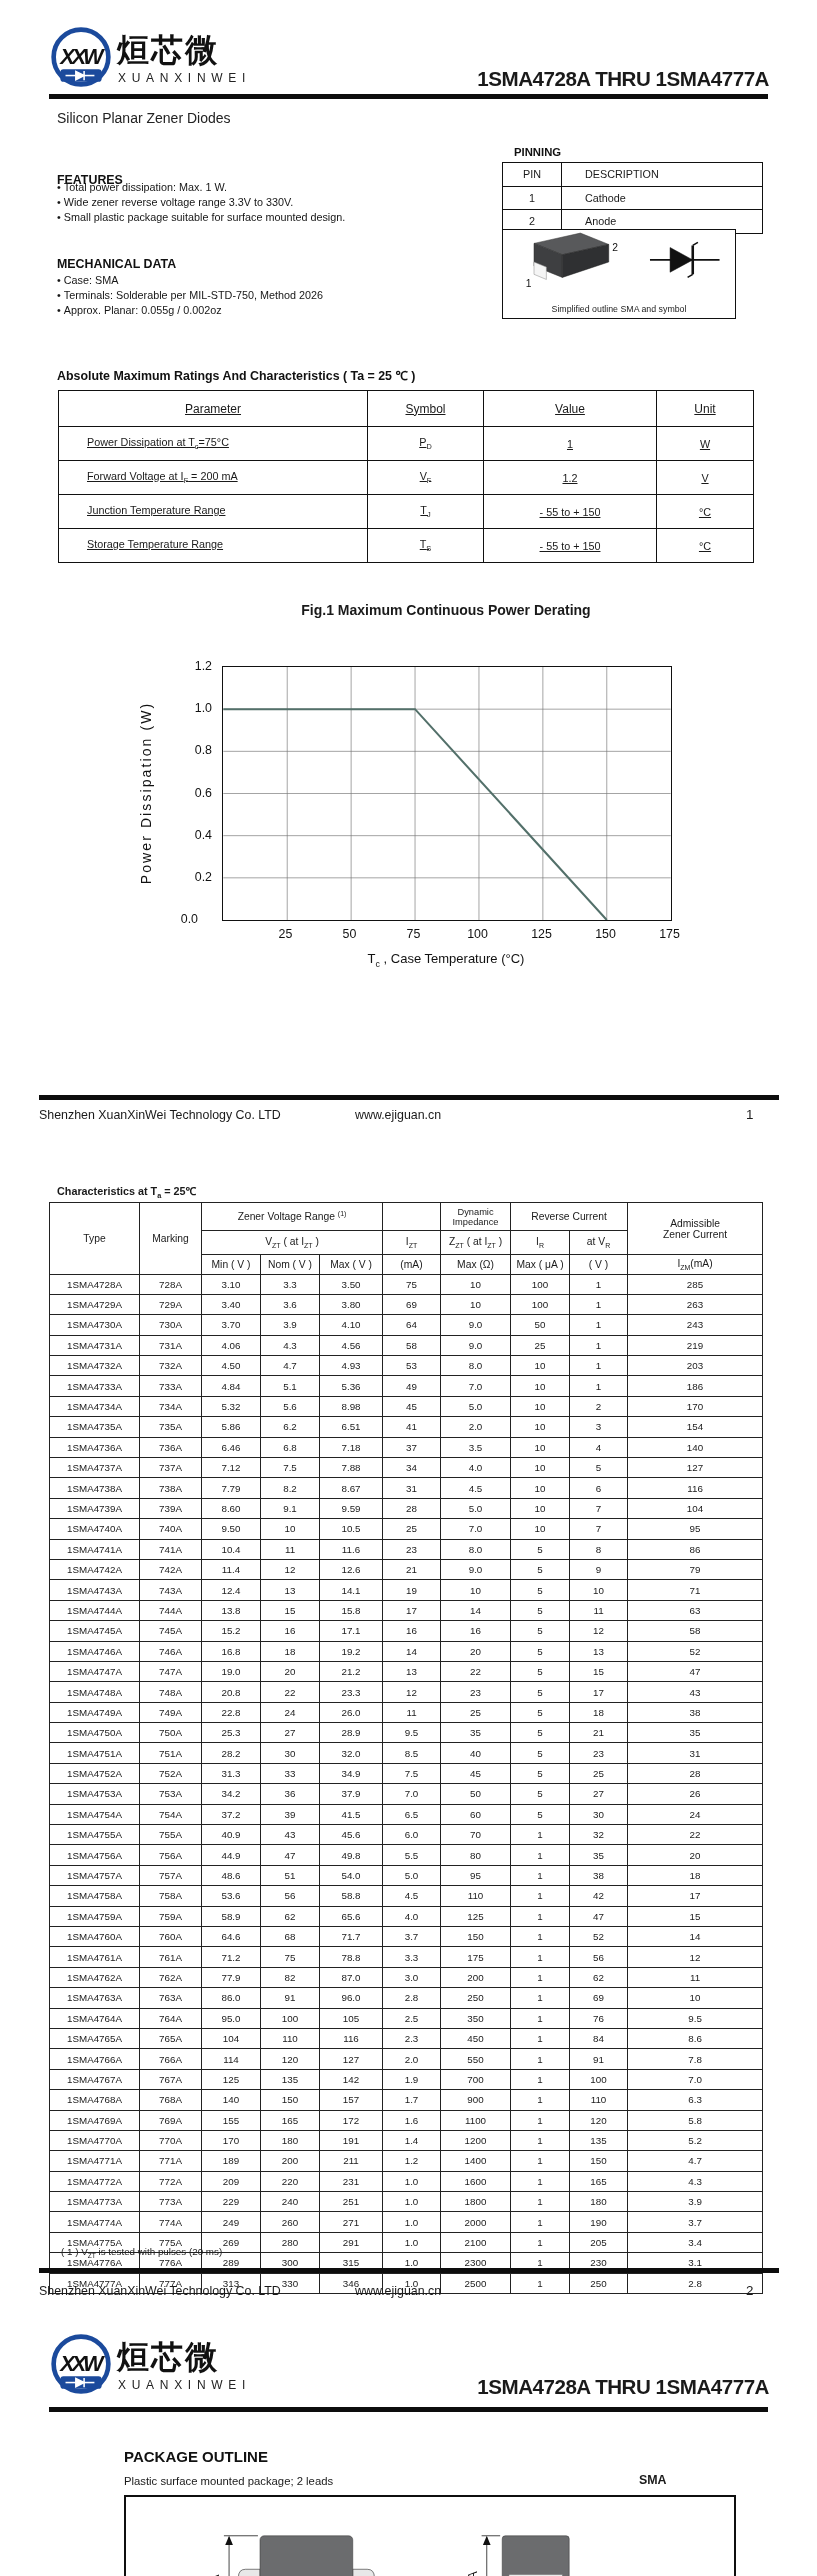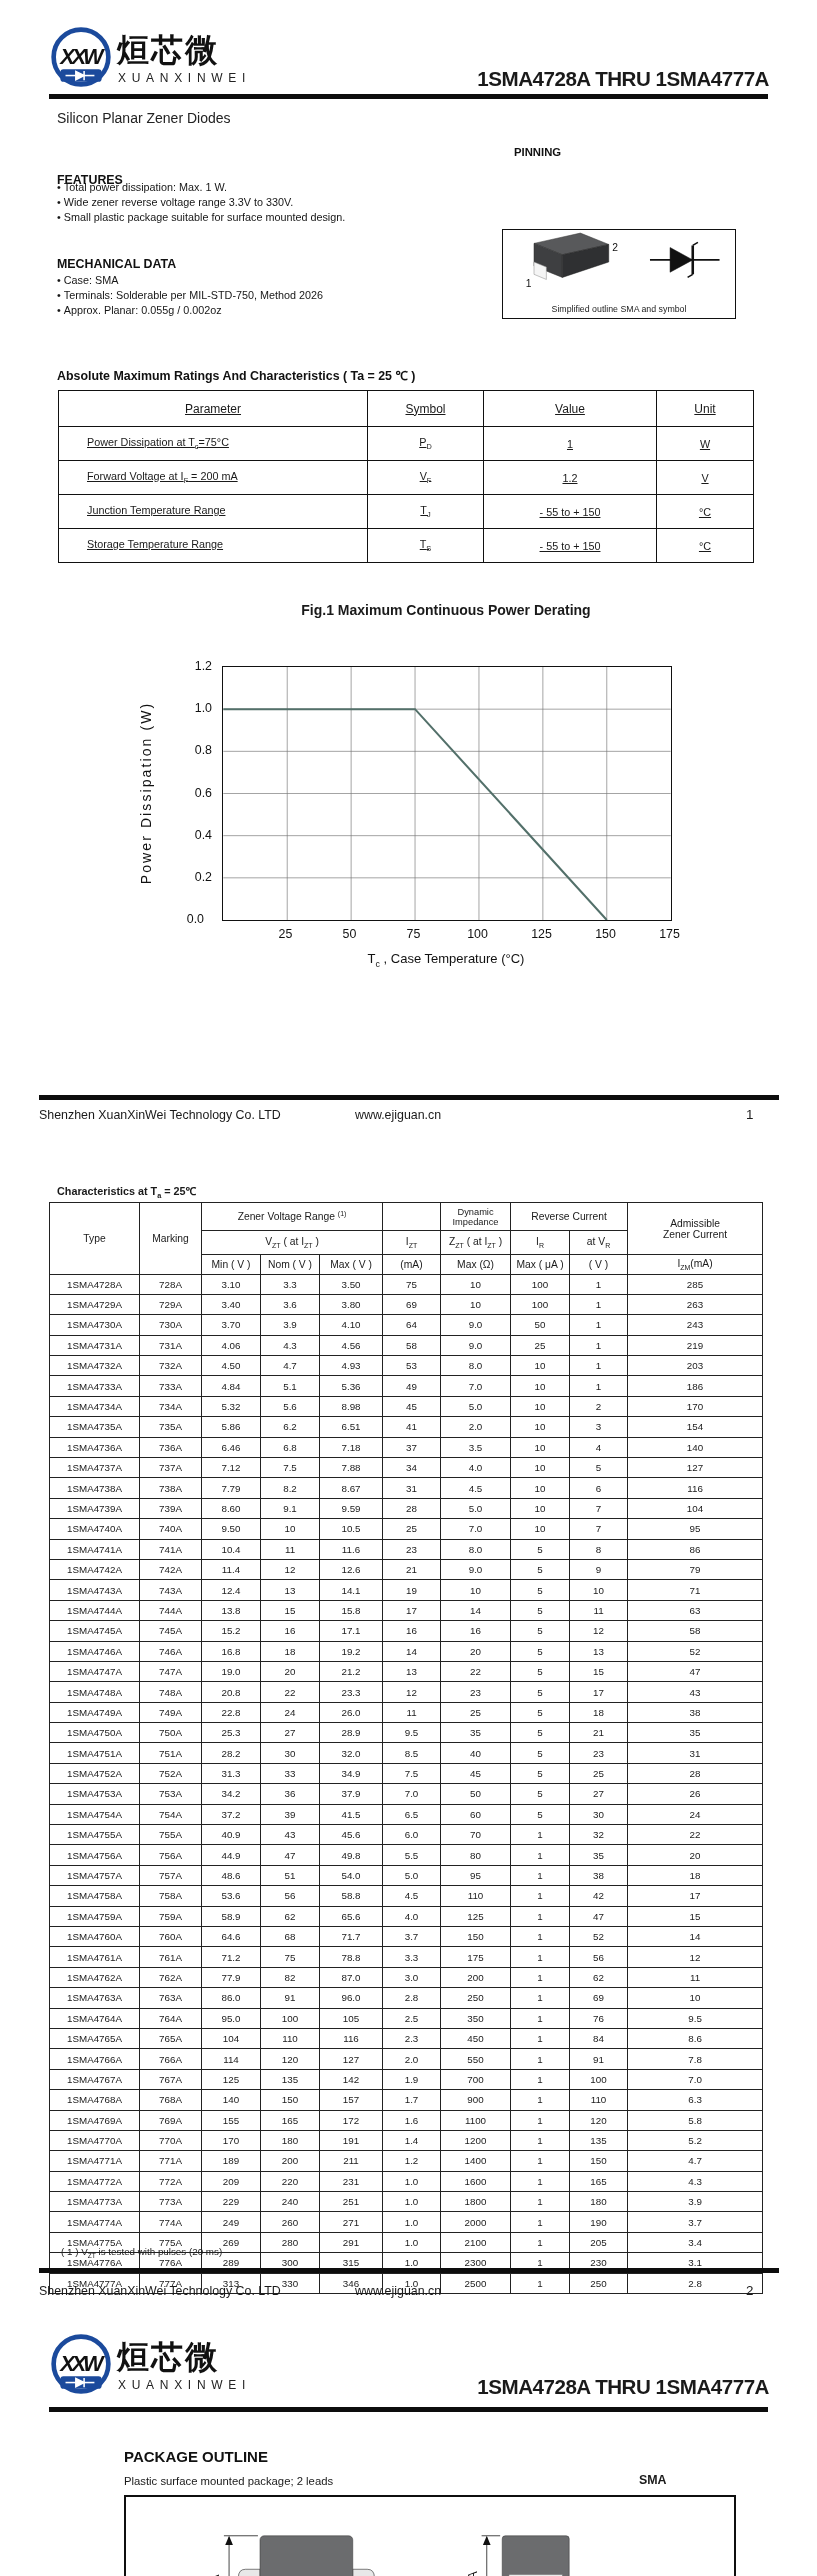--- a/index.html
+++ b/index.html
@@ -85,20 +85,36 @@
   <div class="doc-subtitle" style="top:110px;">Silicon Planar Zener Diodes</div>
 
   <div class="sec-title" style="left:57px;top:173px;">FEATURES</div>
   <ul class="bullets" style="top:180px;">
     <li>Total power dissipation: Max. 1 W.</li>
     <li>Wide zener reverse voltage range 3.3V to 330V.</li>
     <li>Small plastic package suitable for surface mounted design.</li>
   </ul>
 
   <div class="sec-title" style="left:514px;top:146px;font-size:11.3px;">PINNING</div>
+  <table class="pin-table" style="left:502px;top:162px;">
+    <tbody>
+        <tr>
+      <th class="c0">PIN</th>
+      <th class="c1">DESCRIPTION</th>
+    </tr>
+    <tr>
+      <td class="c0">1</td>
+      <td class="c1">Cathode</td>
+    </tr>
+    <tr>
+      <td class="c0">2</td>
+      <td class="c1">Anode</td>
+    </tr>
+  </tbody>
+    </table>
 
   <div class="outline-box" style="left:502px;top:229px;width:232px;height:88px;">
     <svg width="229" height="67" viewBox="0 0 444 130">
       <polygon points="60,26 150,6 205,28 115,48" fill="#58595b" stroke="#3a3a3a"></polygon>
       <polygon points="60,26 115,48 115,92 60,70" fill="#3e3f41" stroke="#2d2d2d"></polygon>
       <polygon points="115,48 205,28 205,62 115,92" fill="#2f3032" stroke="#232323"></polygon>
       <polygon points="60,62 84,72 84,96 60,86" fill="#f5f5f5" stroke="#8a8a8a"></polygon>
       <text x="212" y="40" font-size="20">2</text>
       <text x="44" y="110" font-size="20">1</text>
       <g stroke="#111" fill="#111">
@@ -180,21 +196,21 @@
       <polyline fill="none" stroke-width="4" points="0,81.99999999999999 372.8571428571429,81.99999999999999 745.7142857142858,492" stroke="#53706a"></polyline>
     </svg>
   </div>
   <div>
       <div class="ytick" style="left: 181px; top: 659px;">1.2</div>
       <div class="ytick" style="left: 181px; top: 701px;">1.0</div>
       <div class="ytick" style="left: 181px; top: 743px;">0.8</div>
       <div class="ytick" style="left: 181px; top: 786px;">0.6</div>
       <div class="ytick" style="left: 181px; top: 828px;">0.4</div>
       <div class="ytick" style="left: 181px; top: 870px;">0.2</div>
-      <div class="ytick" style="left: 173px; top: 912px;">0.0</div>
+      <div class="ytick" style="left: 167px; top: 912px;">0.0</div>
     </div>
   <div>
       <div class="xtick" style="left: 265px; top: 927px;">25</div>
       <div class="xtick" style="left: 329px; top: 927px;">50</div>
       <div class="xtick" style="left: 393px; top: 927px;">75</div>
       <div class="xtick" style="left: 457px; top: 927px;">100</div>
       <div class="xtick" style="left: 521px; top: 927px;">125</div>
       <div class="xtick" style="left: 585px; top: 927px;">150</div>
       <div class="xtick" style="left: 649px; top: 927px;">175</div>
     </div>

